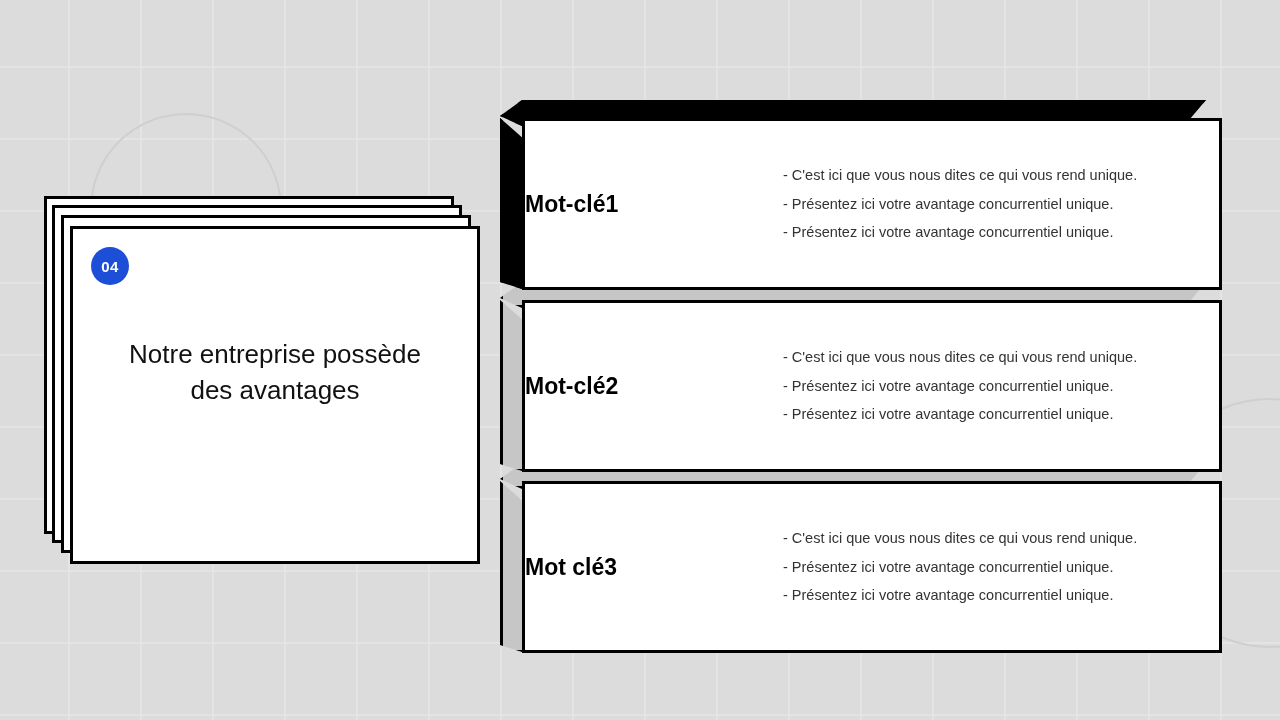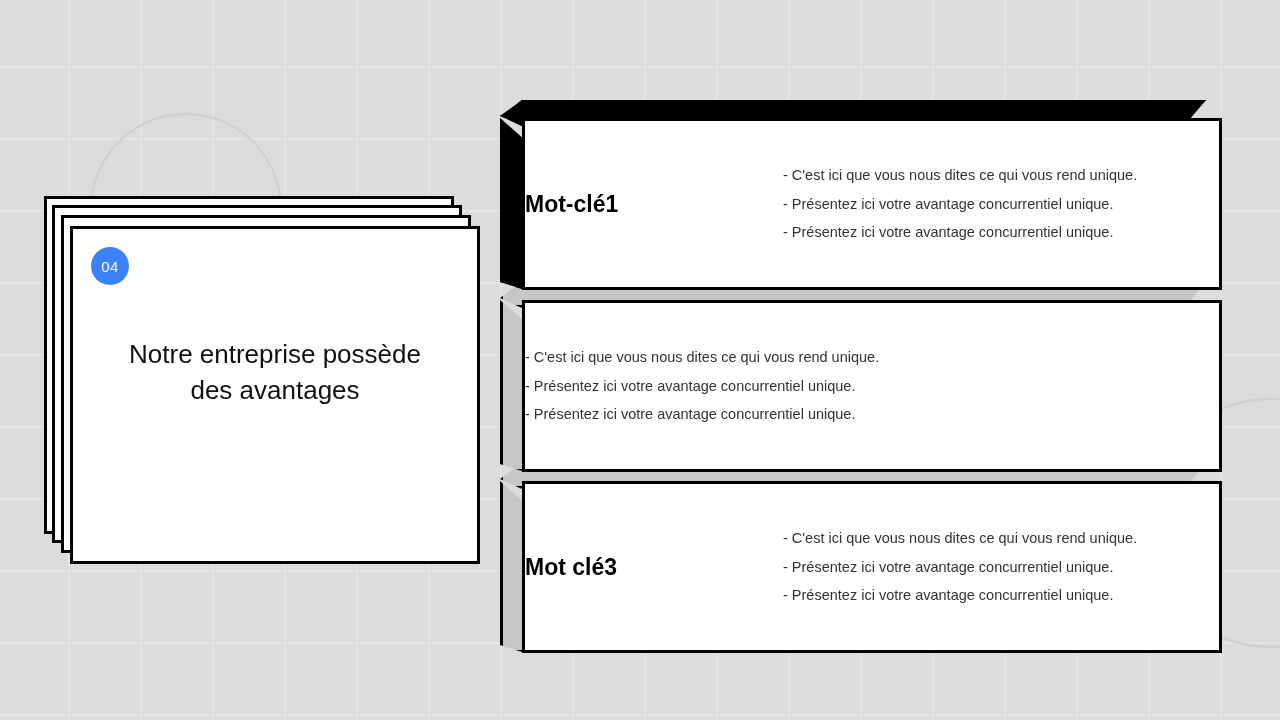--- a/index.html
+++ b/index.html
@@ -45,24 +45,24 @@
   .stack-layer.l1 { left:0px;  top:0px;  }
   .stack-layer.l2 { left:8px;  top:9px;  }
   .stack-layer.l3 { left:17px; top:19px; }
   .stack-layer.l4 { left:26px; top:30px; }
 
   .badge {
     position:absolute;
     left:18px; top:18px;
     width:38px; height:38px;
     border-radius:50%;
-    background:#3b82f6;
+    background:#1d4ed8;
     color:#ffffff;
     font-size:15px;
-    font-weight:normal;
+    font-weight:bold;
     display:flex; align-items:center; justify-content:center;
     letter-spacing:.3px;
   }
 
   .stack-text {
     position:absolute;
     left:0; right:0; top:108px;
     text-align:center;
     color:#111111;
     font-size:26px;
@@ -164,20 +164,21 @@
         <div class="line">- Présentez ici votre avantage concurrentiel unique.</div>
         <div class="line">- Présentez ici votre avantage concurrentiel unique.</div>
       </div>
     </div>
   </div>
 
   <div class="kcard c2 light">
     <div class="top"></div>
     <div class="side"></div>
     <div class="face">
+      <div class="title">Mot-clé2</div>
       <div class="bullets">
         <div class="line">- C'est ici que vous nous dites ce qui vous rend unique.</div>
         <div class="line">- Présentez ici votre avantage concurrentiel unique.</div>
         <div class="line">- Présentez ici votre avantage concurrentiel unique.</div>
       </div>
     </div>
   </div>
 
   <div class="kcard c3 light">
     <div class="top"></div>

